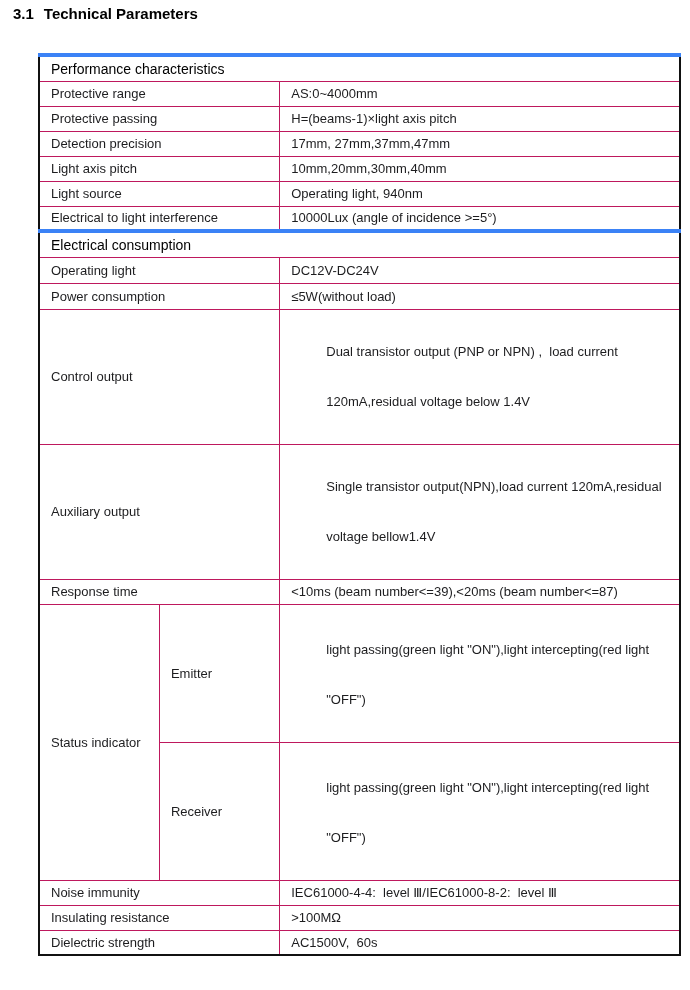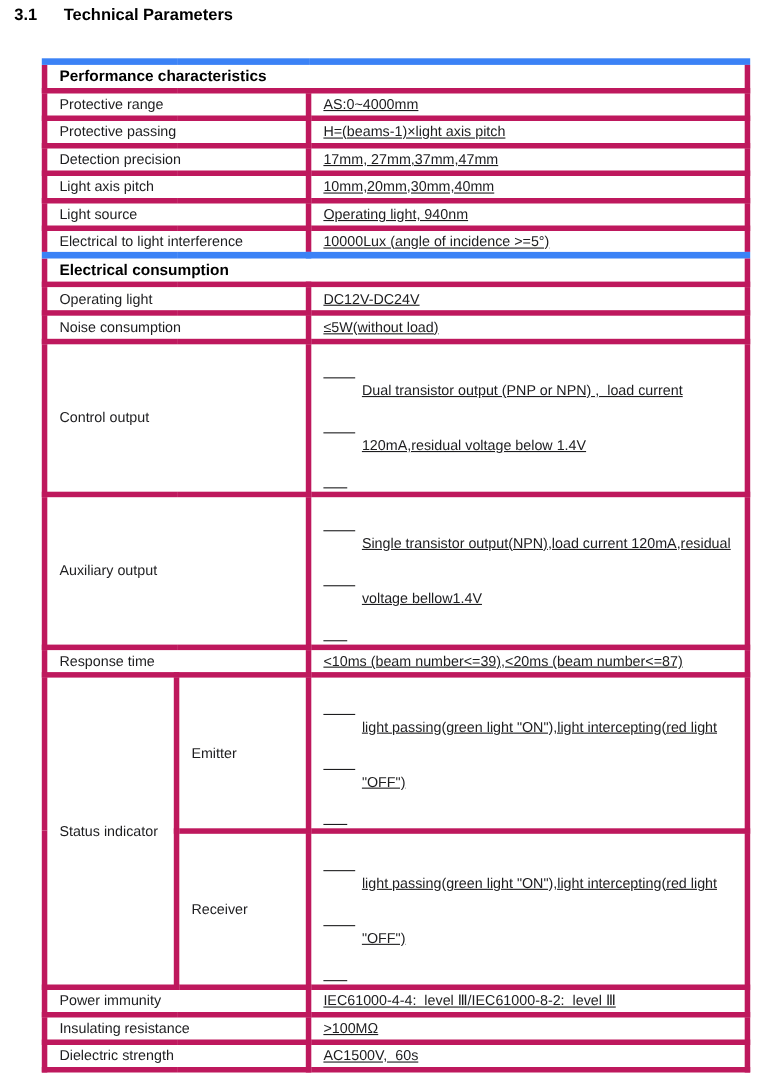--- a/index.html
+++ b/index.html
@@ -17,48 +17,48 @@
     font-size: 30px;
     font-weight: bold;
     line-height: 30px;
     margin: 0 0 12px 3px;
     color: #000;
     letter-spacing: 0px;
   }
   .subhead {
     display: flex;
     align-items: baseline;
-    gap: 24px;
+    gap: 10px;
     margin-left: 13px;
   }
   .sub-num  { font-size: 15px;   font-weight: bold; color: #000; }
   .sub-title{ font-size: 15px; font-weight: bold; color: #000; }
 
   table.spec {
     border-collapse: collapse;
     table-layout: fixed;
     width: 643px;
     margin: 31px 0 0 38px;
     border: 2px solid #111;
   }
   table.spec td {
-    border: 5px solid #be185d;
+    border: 1px solid #be185d;
     font-size: 13px;
     vertical-align: middle;
     overflow: hidden;
   }
   tr.sec td {
-    border-top: 6px solid #3b82f6;
-    font-weight: bold;
+    border-top: 4px solid #3b82f6;
+    font-weight: normal;
     font-size: 14px;
     padding: 2px 18px 2px 11px;
     color: #000;
   }
   td.lbl { padding: 2px 4px 2px 11px; }
-  td.val { padding: 2px 6px 2px 11px; white-space: pre-wrap; text-decoration: underline; }
+  td.val { padding: 2px 6px 2px 11px; white-space: pre-wrap; }
   td.vtop { vertical-align: top; padding-top: 5px; }
   .ln  { line-height: 20px; white-space: pre-wrap; margin-left: 35px; }
 
   tr.h26 { height: 26px; }
   tr.h25 { height: 25px; }
   tr.h48 { height: 48px; }
   tr.h60 { height: 60px; }
   tr.h62 { height: 62px; }
 </style>
 </head>
@@ -109,21 +109,21 @@
     </tr>
 
     <tr class="sec h26">
       <td colspan="3">Electrical consumption</td>
     </tr>
     <tr class="h26">
       <td colspan="2" class="lbl">Operating light</td>
       <td class="val">DC12V-DC24V</td>
     </tr>
     <tr class="h26">
-      <td colspan="2" class="lbl">Noise consumption</td>
+      <td colspan="2" class="lbl">Power consumption</td>
       <td class="val">≤5W(without load)</td>
     </tr>
     <tr class="h48">
       <td colspan="2" class="lbl">Control output</td>
       <td class="val">
         <div class="ln">Dual transistor output (PNP or NPN) ,  load current</div>
         <div class="ln">120mA,residual voltage below 1.4V</div>
       </td>
     </tr>
     <tr class="h48">
@@ -146,21 +146,21 @@
       </td>
     </tr>
     <tr class="h62">
       <td class="lbl">Receiver</td>
       <td class="val vtop">
         <div class="ln">light passing(green light "ON"),light intercepting(red light</div>
         <div class="ln">"OFF")</div>
       </td>
     </tr>
     <tr class="h25">
-      <td colspan="2" class="lbl">Power immunity</td>
+      <td colspan="2" class="lbl">Noise immunity</td>
       <td class="val">IEC61000-4-4:  level Ⅲ/IEC61000-8-2:  level Ⅲ</td>
     </tr>
     <tr class="h25">
       <td colspan="2" class="lbl">Insulating resistance</td>
       <td class="val">&gt;100MΩ</td>
     </tr>
     <tr class="h25">
       <td colspan="2" class="lbl">Dielectric strength</td>
       <td class="val">AC1500V,  60s</td>
     </tr>

